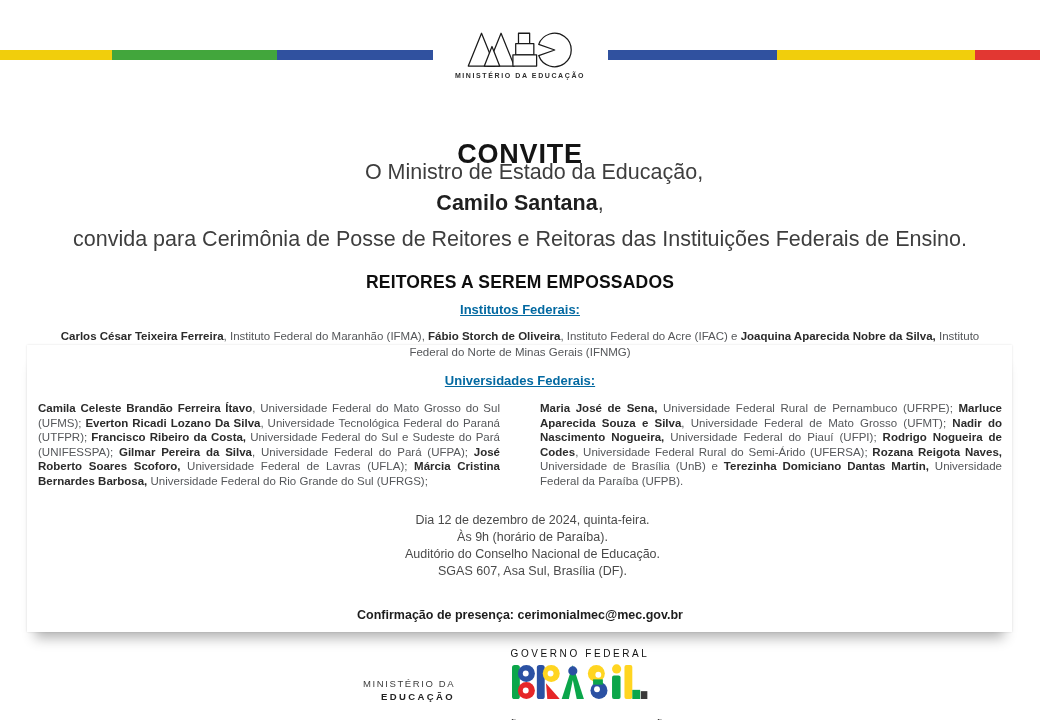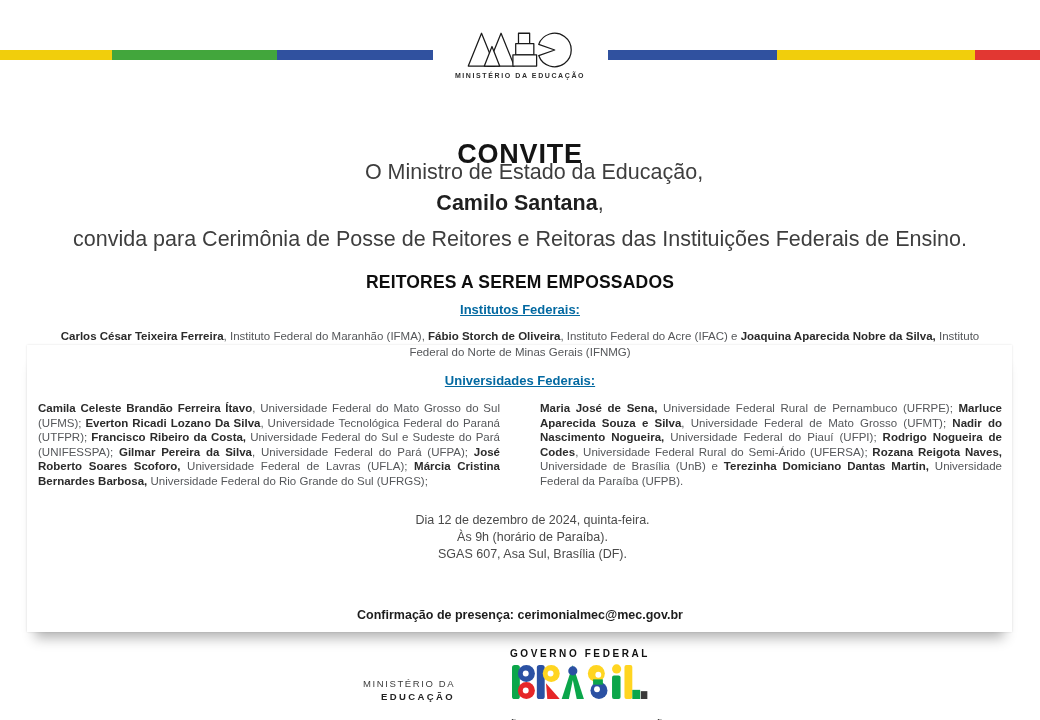--- a/index.html
+++ b/index.html
@@ -61,21 +61,21 @@
   .footer-note.n1 { top:591px; }
   .footer-note.n2 { top:608px; }
 
   
   .bottom-row { position:absolute; top:648px; left:0; width:100%; display:flex;
     justify-content:center; align-items:center; gap:28px; }
   .ministry-wordmark { text-align:right; font-size:9.5px; letter-spacing:1.6px;
     color:#3c3c3c; line-height:13px; }
   .ministry-wordmark .bold-line { font-weight:bold; letter-spacing:2.4px; color:#222; }
   .gov-block { display:flex; flex-direction:column; align-items:center; }
-  .gov-top { font-size:10px; font-weight:bold; letter-spacing:2.6px; color:#111; }
+  .gov-top { font-size:10px; font-weight:normal; letter-spacing:2.6px; color:#111; }
   .gov-bottom { font-size:11px; letter-spacing:2.6px; color:#2b2b2b; margin-top:17px; }
   .brasil-svg { margin-top:3px; }
 </style>
 </head>
 <body>
 
 <div class="page">
 
   <div class="stripe-bar left">
       <div class="stripe-seg" style="width: 112px; background: rgb(241, 206, 12);"></div>
@@ -120,20 +120,21 @@
 
     <div class="sub-heading univ-heading">Universidades Federais:</div>
     <div class="columns">
       <div class="col"><span class="bold-seg">Camila Celeste Brandão Ferreira Ítavo</span><span>, Universidade Federal do Mato Grosso do Sul (UFMS); </span><span class="bold-seg">Everton Ricadi Lozano Da Silva</span><span>, Universidade Tecnológica Federal do Paraná (UTFPR); </span><span class="bold-seg">Francisco Ribeiro da Costa,</span><span> Universidade Federal do Sul e Sudeste do Pará (UNIFESSPA); </span><span class="bold-seg">Gilmar Pereira da Silva</span><span>, Universidade Federal do Pará (UFPA); </span><span class="bold-seg">José Roberto Soares Scoforo,</span><span> Universidade Federal de Lavras (UFLA); </span><span class="bold-seg">Márcia Cristina Bernardes Barbosa,</span><span> Universidade Federal do Rio Grande do Sul (UFRGS);</span></div>
       <div class="col"><span class="bold-seg">Maria José de Sena,</span><span> Universidade Federal Rural de Pernambuco (UFRPE); </span><span class="bold-seg">Marluce Aparecida Souza e Silva</span><span>, Universidade Federal de Mato Grosso (UFMT); </span><span class="bold-seg">Nadir do Nascimento Nogueira,</span><span> Universidade Federal do Piauí (UFPI); </span><span class="bold-seg">Rodrigo Nogueira de Codes</span><span>, Universidade Federal Rural do Semi-Árido (UFERSA); </span><span class="bold-seg">Rozana Reigota Naves,</span><span> Universidade de Brasília (UnB) e </span><span class="bold-seg">Terezinha Domiciano Dantas Martin,</span><span> Universidade Federal da Paraíba (UFPB).</span></div>
     </div>
 
     <div class="event-block">
       <div>Dia 12 de dezembro de 2024, quinta-feira.</div>
       <div>Às 9h (horário de Paraíba).</div>
+      <div>Auditório do Conselho Nacional de Educação.</div>
       <div>SGAS 607, Asa Sul, Brasília (DF).</div>
     </div>
 
     <div class="footer-note n2">Confirmação de presença: cerimonialmec@mec.gov.br</div>
 
     <div class="bottom-row">
       <div class="ministry-wordmark">
         <div>MINISTÉRIO DA</div>
         <div class="bold-line">EDUCAÇÃO</div>
       </div>

